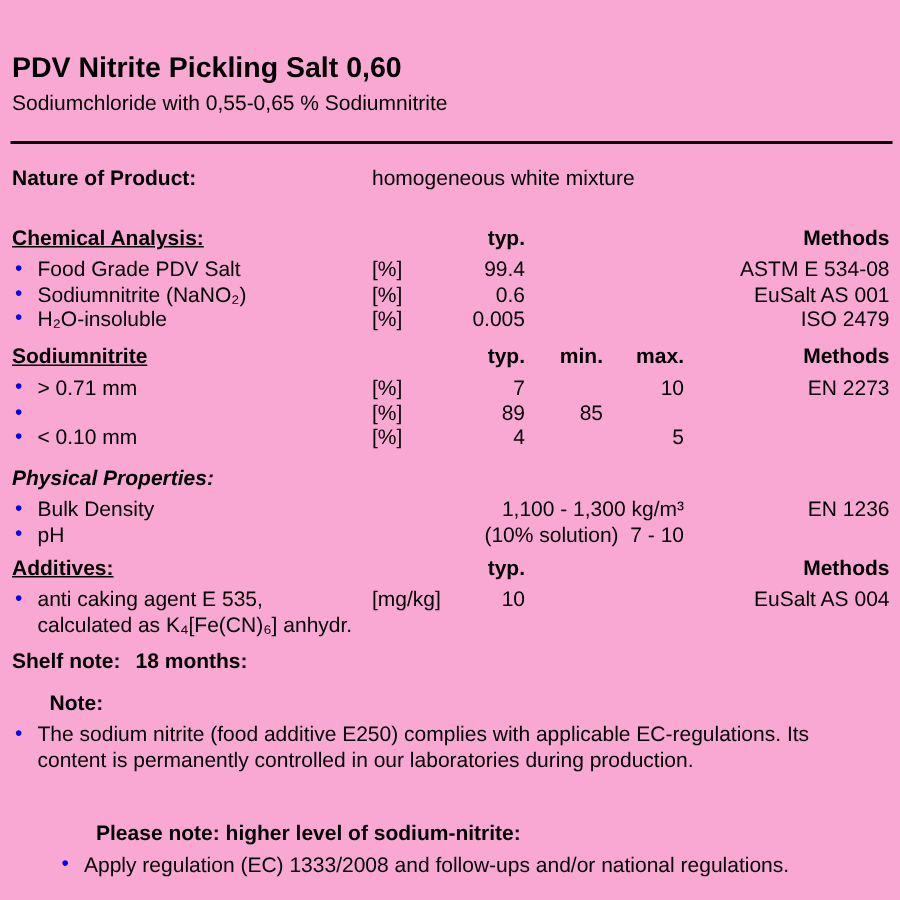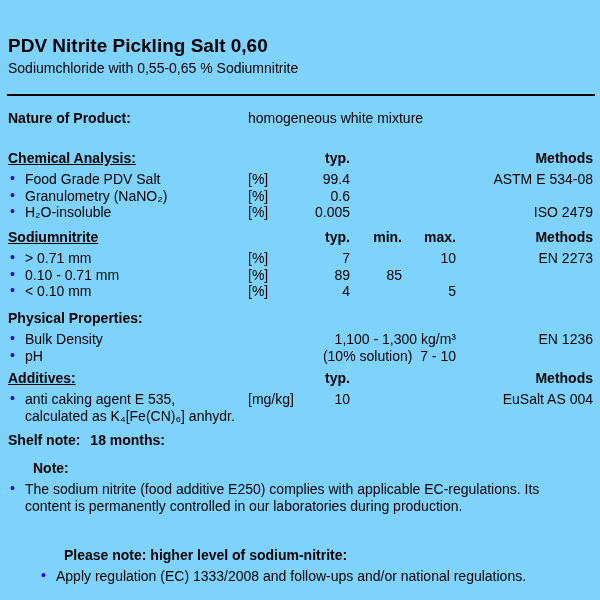--- a/index.html
+++ b/index.html
@@ -1,17 +1,17 @@
 <!DOCTYPE html>
 <html><head>
 <meta charset="utf-8">
 <style>
   html, body { margin:0; padding:0; background:#ffffff; }
   .page {
-    position:relative; width:600px; height:600px; background:#7dd3fc;
+    position:relative; width:600px; height:600px; background:#f9a8d4;
     font-family:"Liberation Sans","DejaVu Sans",sans-serif;
     font-size:14px; color:#000; overflow:hidden;
   }
   .abs { position:absolute; left:8px; right:7px; }
   .doc-title { top:36px; font-size:19px; font-weight:bold; line-height:20px; }
   .doc-subtitle { top:60px; font-size:14px; line-height:16px; }
   .rule { position:absolute; left:7px; width:588px; top:94px; height:2px; background:#000; }
 
   .grid6 { display:grid; grid-template-columns:240px 52px 50px 52px 54px 1fr; line-height:16.3px; }
   .grid3 { display:grid; grid-template-columns:240px 208px 1fr; line-height:16.3px; }
@@ -61,25 +61,26 @@
     <div class="rows">
       <div class="grid6">
         <div class="name"><span class="bullet">•</span><span>Food Grade PDV Salt</span></div>
         <div>[%]</div>
         <div class="r">99.4</div>
         <div></div>
           <div></div>
         <div class="r">ASTM E 534-08</div>
       </div>
       <div class="grid6">
-        <div class="name"><span class="bullet">•</span><span>Granulometry (NaNO₂)</span></div>
+        <div class="name"><span class="bullet">•</span><span>Sodiumnitrite (NaNO₂)</span></div>
         <div>[%]</div>
         <div class="r">0.6</div>
         <div></div>
           <div></div>
+        <div class="r">EuSalt AS 001</div>
       </div>
       <div class="grid6">
         <div class="name"><span class="bullet">•</span><span>H₂O-insoluble</span></div>
         <div>[%]</div>
         <div class="r">0.005</div>
         <div></div>
           <div></div>
         <div class="r">ISO 2479</div>
       </div>
     </div>
@@ -96,40 +97,40 @@
     <div class="rows">
       <div class="grid6">
         <div class="name"><span class="bullet">•</span><span>&gt; 0.71 mm</span></div>
         <div>[%]</div>
         <div class="r">7</div>
         <div class="r"></div>
         <div class="r">10</div>
         <div class="r">EN 2273</div>
       </div>
       <div class="grid6">
-        <div class="name"><span class="bullet">•</span><span>0.10 - 0.71 mm</span></div>
+        <div class="name"><span class="bullet">•</span></div>
         <div>[%]</div>
         <div class="r">89</div>
         <div class="r">85</div>
         <div class="r"></div>
         <div class="r"></div>
       </div>
       <div class="grid6">
         <div class="name"><span class="bullet">•</span><span>&lt; 0.10 mm</span></div>
         <div>[%]</div>
         <div class="r">4</div>
         <div class="r"></div>
         <div class="r">5</div>
         <div class="r"></div>
       </div>
     </div>
   </div>
 
   <div class="abs sec-phys">
-    <div class="b" style="line-height:16.3px;">Physical Properties:</div>
+    <div class="b" style="line-height:16.3px;font-style:italic;">Physical Properties:</div>
     <div class="rows">
       <div class="grid3">
         <div class="name"><span class="bullet">•</span><span>Bulk Density</span></div>
         <div class="r">1,100 - 1,300 kg/m³</div>
         <div class="r">EN 1236</div>
       </div>
       <div class="grid3">
         <div class="name"><span class="bullet">•</span><span>pH</span></div>
         <div class="r">(10% solution)&nbsp; 7 - 10</div>
         <div class="r"></div>

